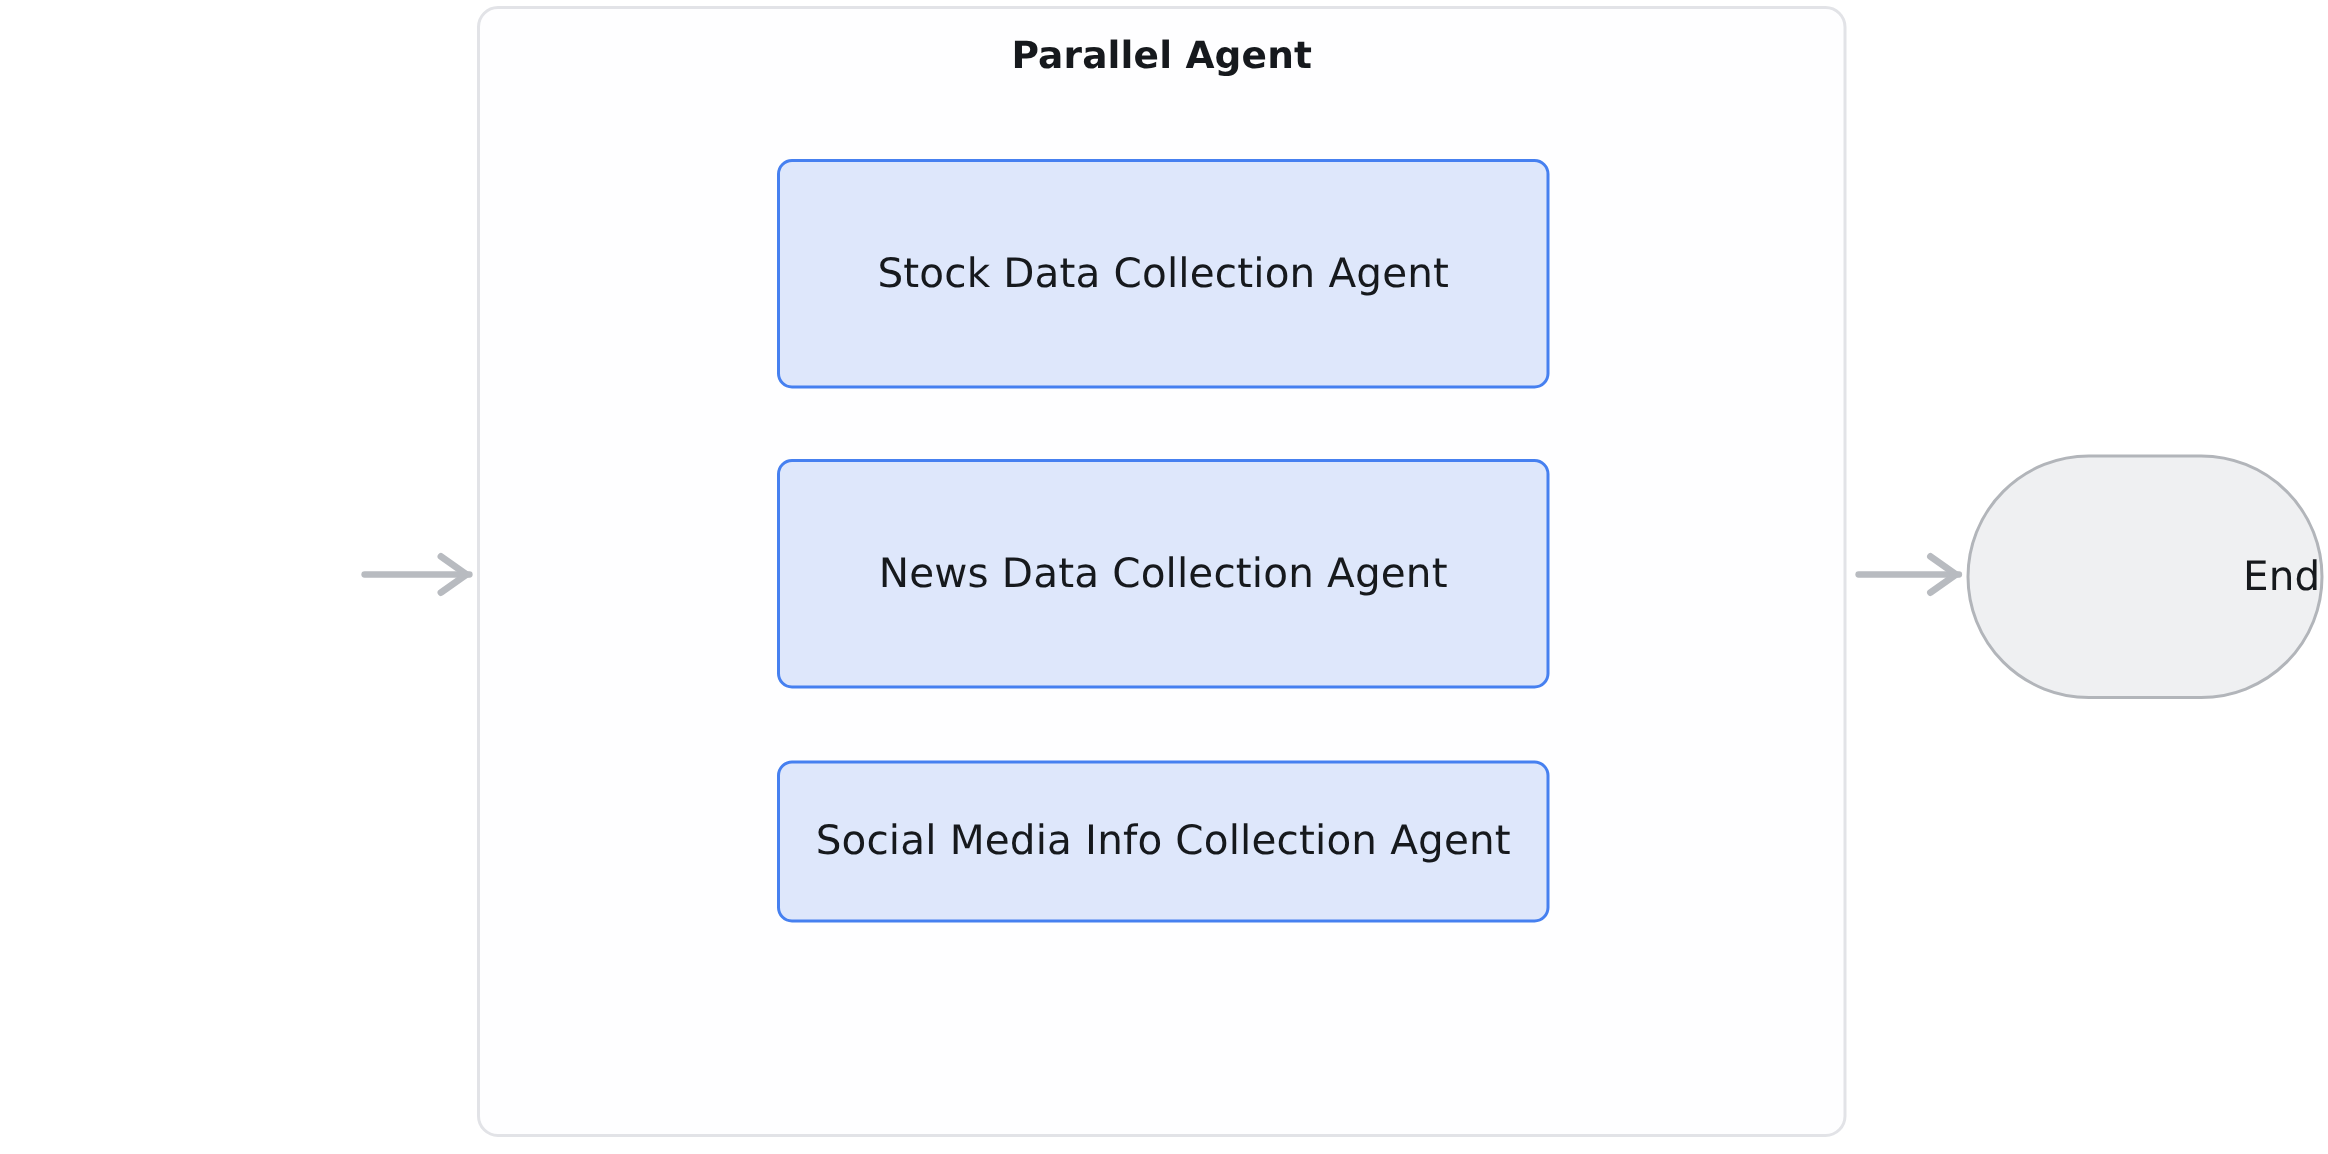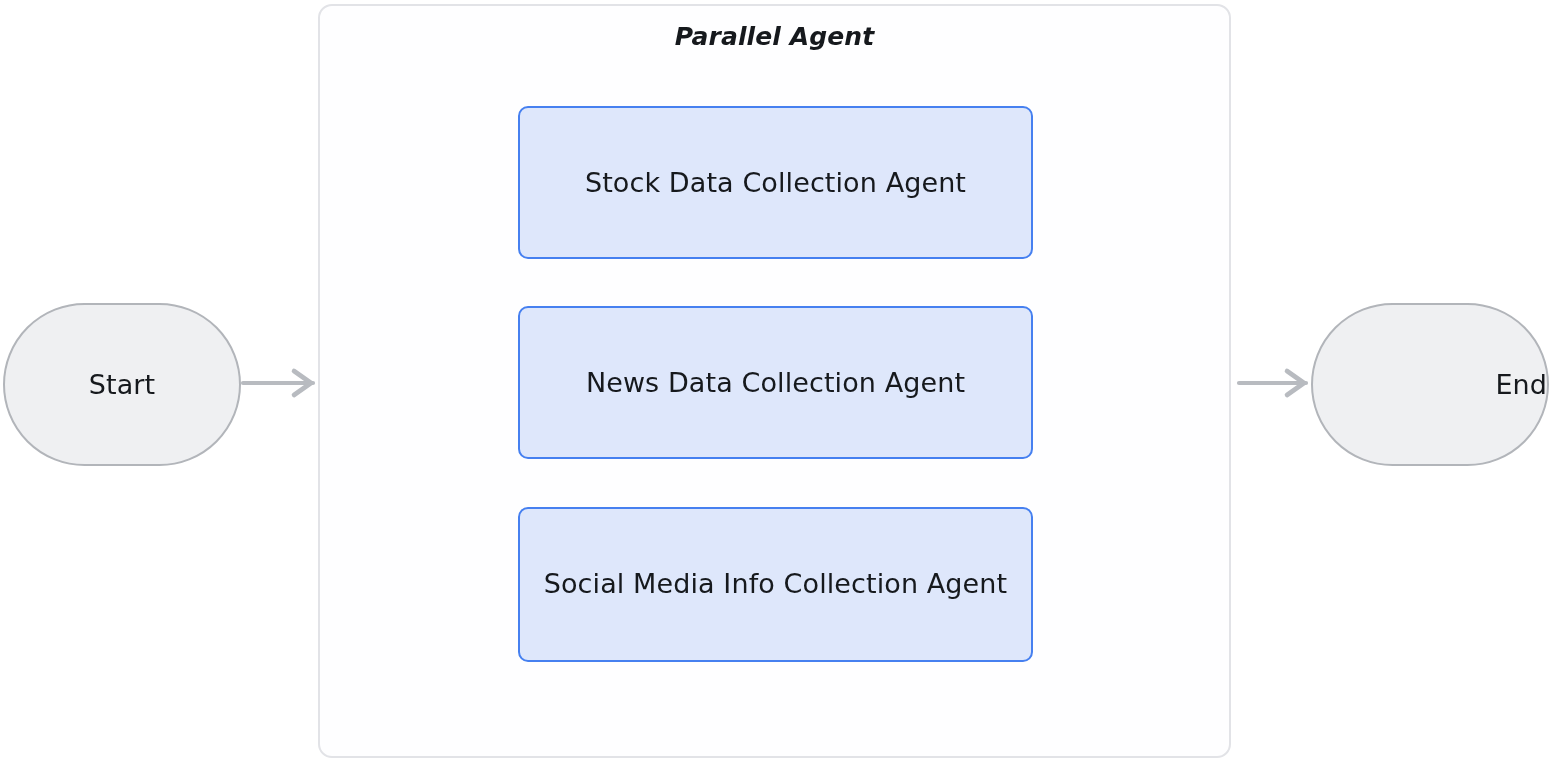--- a/index.html
+++ b/index.html
@@ -58,21 +58,20 @@
   #parallel-title {
     position: absolute;
     left: 0;
     right: 0;
     top: 16px;
     text-align: center;
     font-size: 25px;
     font-weight: bold;
     color: #16191d;
     letter-spacing: 0.1px;
-    font-style: italic;
   }
 
   
   .agent-box {
     position: absolute;
     box-sizing: border-box;
     left: 518px;
     width: 515px;
     background: #dee7fb;
     border: 2.6px solid #4680f0;
@@ -80,21 +79,21 @@
     display: flex;
     align-items: center;
     justify-content: center;
     color: #16191d;
     font-size: 27px;
     letter-spacing: 0.1px;
     text-align: center;
   }
   #agent-box-0 { top: 106px; height: 153px; }
   #agent-box-1 { top: 306px; height: 153px; }
-  #agent-box-2 { top: 507px; height: 155px; }
+  #agent-box-2 { top: 507px; height: 108px; }
   
   #agent-box-2 .agent-label { position: relative; top: -1px; }
 </style>
 </head>
 <body>
 
 <div id="canvas">
 
   <svg id="edges" viewBox="0 0 1552 769" width="1552" height="769" xmlns="http://www.w3.org/2000/svg">
     <g fill="none" stroke="#b8bbc0" stroke-width="4.2" stroke-linecap="round" stroke-linejoin="round">
@@ -120,23 +119,20 @@
       <path d="M 1042 583 H 1123 Q 1137 583 1137 569 V 383"></path>
 
       <path d="M 1137 383 H 1226"></path>
       <path d="M 1207 371 L 1224 383 L 1207 395" stroke-width="4.6"></path>
 
       <path d="M 1239 383 H 1306"></path>
       <path d="M 1287 371 L 1304 383 L 1287 395" stroke-width="4.6"></path>
     </g>
   </svg>
 
-  <div id="node-start" class="terminal">
-    <span class="terminal-label">Start</span>
-  </div>
 
   <div id="parallel-container">
     <div id="parallel-title">Parallel Agent</div>
   </div>
 
   <div id="agent-box-1" class="agent-box">
     <span class="agent-label">News Data Collection Agent</span>
   </div>
 
   <div id="agent-box-0" class="agent-box">

